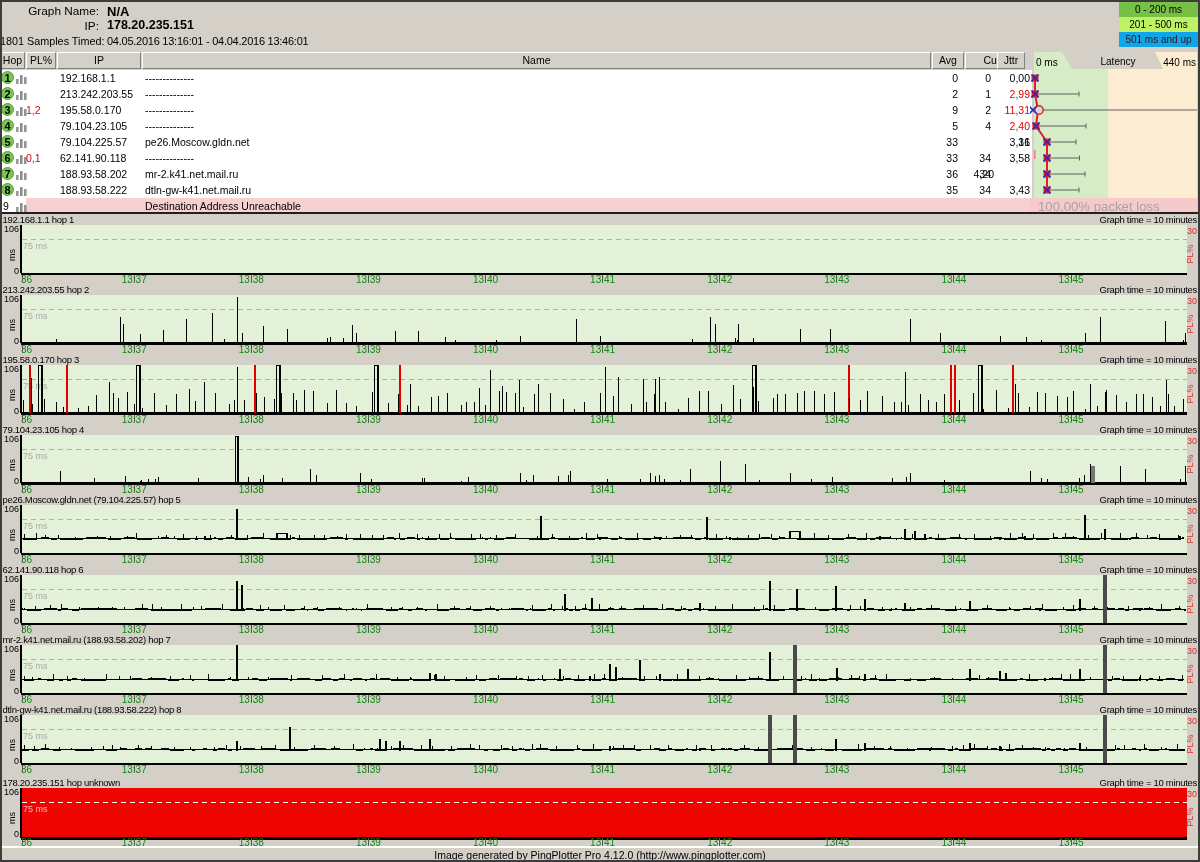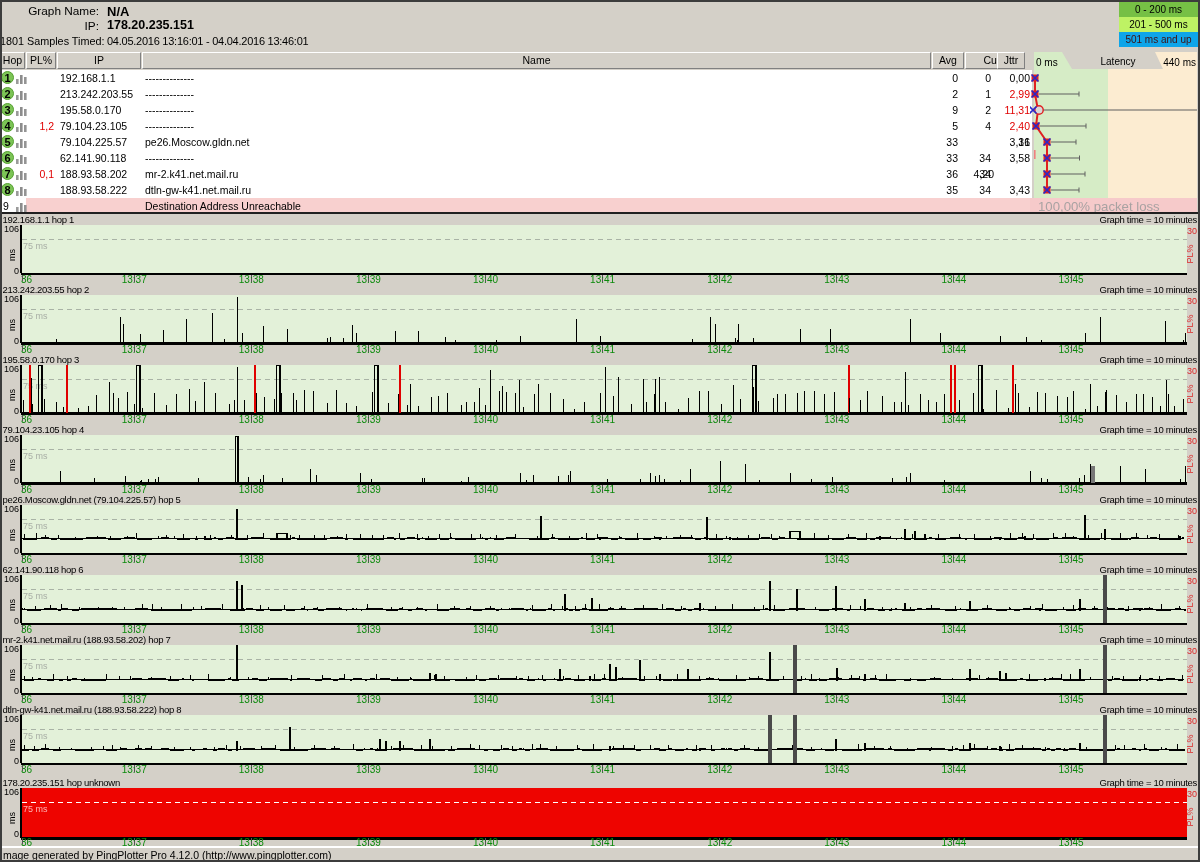--- a/index.html
+++ b/index.html
@@ -3,21 +3,21 @@
 *{margin:0;padding:0;box-sizing:border-box}
 body{width:1200px;height:862px;font-family:"Liberation Sans",sans-serif;background:#d4d0c8;position:relative;overflow:hidden}
 #bd{position:absolute;inset:0;border:2px solid #3c3c3c;z-index:50;pointer-events:none}
 .hl{position:absolute;font-size:11px;color:#000;white-space:pre}
 .leg{position:absolute;left:1119px;width:79px;height:15px;font-size:10px;text-align:center;line-height:15px;white-space:nowrap}
 .hc{position:absolute;top:52px;height:17px;background:#d4d0c8;border-top:1px solid #fff;border-left:1px solid #fff;border-right:1px solid #808080;border-bottom:1px solid #808080;font-size:10.5px;text-align:center;line-height:15px}
 #tbl{position:absolute;left:0;top:70px;width:1032px;height:144px;background:#fff}
 .row{position:absolute;left:0;height:16px;width:1032px;font-size:10.5px}
 .circ{position:absolute;left:1px;top:1px;width:13px;height:13px;border-radius:50%;background:#7cc456;border:1px solid #55a030;font-size:11px;font-weight:bold;text-align:center;line-height:12px;color:#000}
 .bi{position:absolute;left:16px;top:4px}
-.pl{position:absolute;left:26px;width:28px;text-align:right;top:18px;color:#e00000}
+.pl{position:absolute;left:26px;width:28px;top:2px;color:#e00000}
 .ip{position:absolute;left:60px;top:2px}
 .nm{position:absolute;left:145px;top:2px}
 .v{position:absolute;top:2px;text-align:right}
 .r{color:#e00000}
 </style></head><body>
 <div class="hl" style="left:0;top:4px;width:99px;text-align:right;font-size:11.8px">Graph Name:</div>
 <div class="hl" style="left:107px;top:4px;font-weight:bold;font-size:13px">N/A</div>
 <div class="hl" style="left:0;top:19px;width:99px;text-align:right;font-size:11.8px">IP:</div>
 <div class="hl" style="left:107px;top:18px;font-weight:bold;font-size:12.5px">178.20.235.151</div>
 <div class="hl" style="left:0;top:35px;width:99px;text-align:right;font-size:10.8px">1801 Samples Timed:</div>
@@ -1149,13 +1149,13 @@
 <text x="719.7" y="632" font-size="10" fill="#0b8a0b" text-anchor="middle">13:42</text>
 <path d="M836.8 624v7" stroke="#555" stroke-width="1"></path>
 <text x="836.8" y="632" font-size="10" fill="#0b8a0b" text-anchor="middle">13:43</text>
 <path d="M953.9 624v7" stroke="#555" stroke-width="1"></path>
 <text x="953.9" y="632" font-size="10" fill="#0b8a0b" text-anchor="middle">13:44</text>
 <path d="M1071.0 624v7" stroke="#555" stroke-width="1"></path>
 <text x="1071.0" y="632" font-size="10" fill="#0b8a0b" text-anchor="middle">13:45</text>
     </g>
   </svg>
 <div style="position:absolute;left:0;top:845.5px;width:1200px;height:2px;background:#fff"></div>
-<div style="position:absolute;left:0;top:848.5px;width:1200px;height:11px;font-size:10.5px;text-align:left">Image generated by PingPlotter Pro 4.12.0 (http://www.pingplotter.com)</div>
+<div style="position:absolute;left:0;top:848.5px;width:1200px;height:11px;font-size:10.5px;text-align:center">Image generated by PingPlotter Pro 4.12.0 (http://www.pingplotter.com)</div>
 <div id="bd"></div>
 </body></html>

